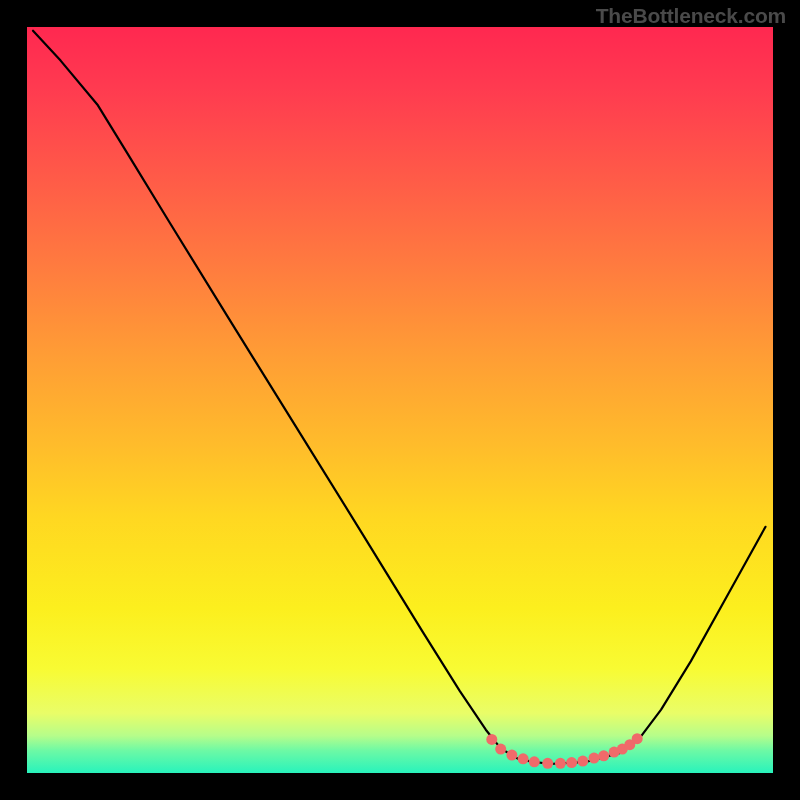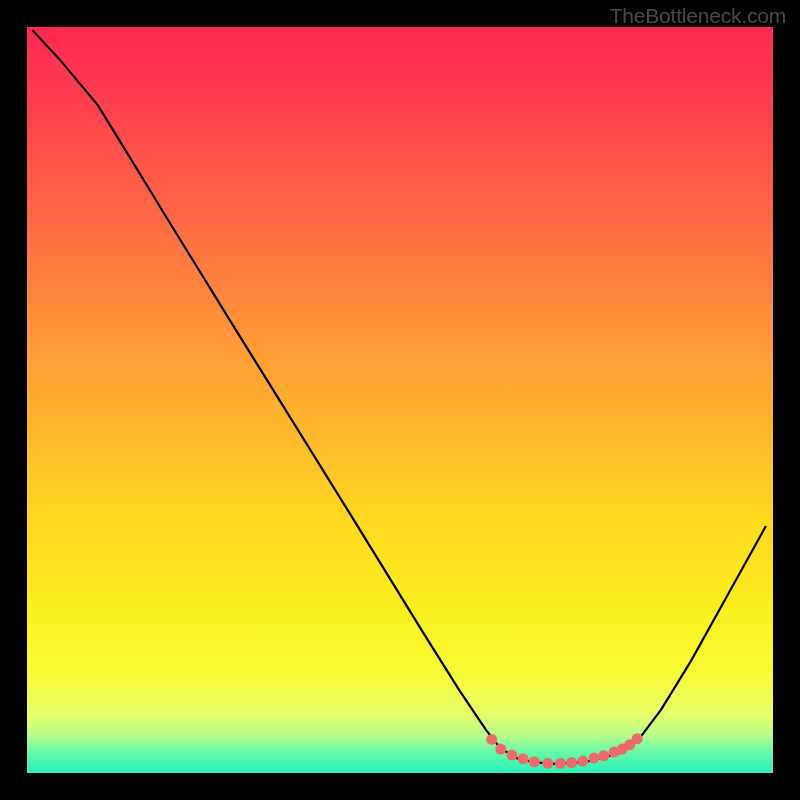--- a/index.html
+++ b/index.html
@@ -10,21 +10,21 @@
     font-family: Arial, Helvetica, sans-serif;
     position: relative;
     overflow: hidden;
   }
   .watermark {
     position: absolute;
     top: 4px;
     right: 14px;
     color: #4a4a4a;
     font-size: 21px;
-    font-weight: 400;
+    font-weight: 700;
     letter-spacing: -0.2px;
     z-index: 10;
     margin-left: 40px;
   }
   .plot-frame {
     position: absolute;
     left: 27px;
     top: 27px;
     width: 746px;
     height: 746px;

